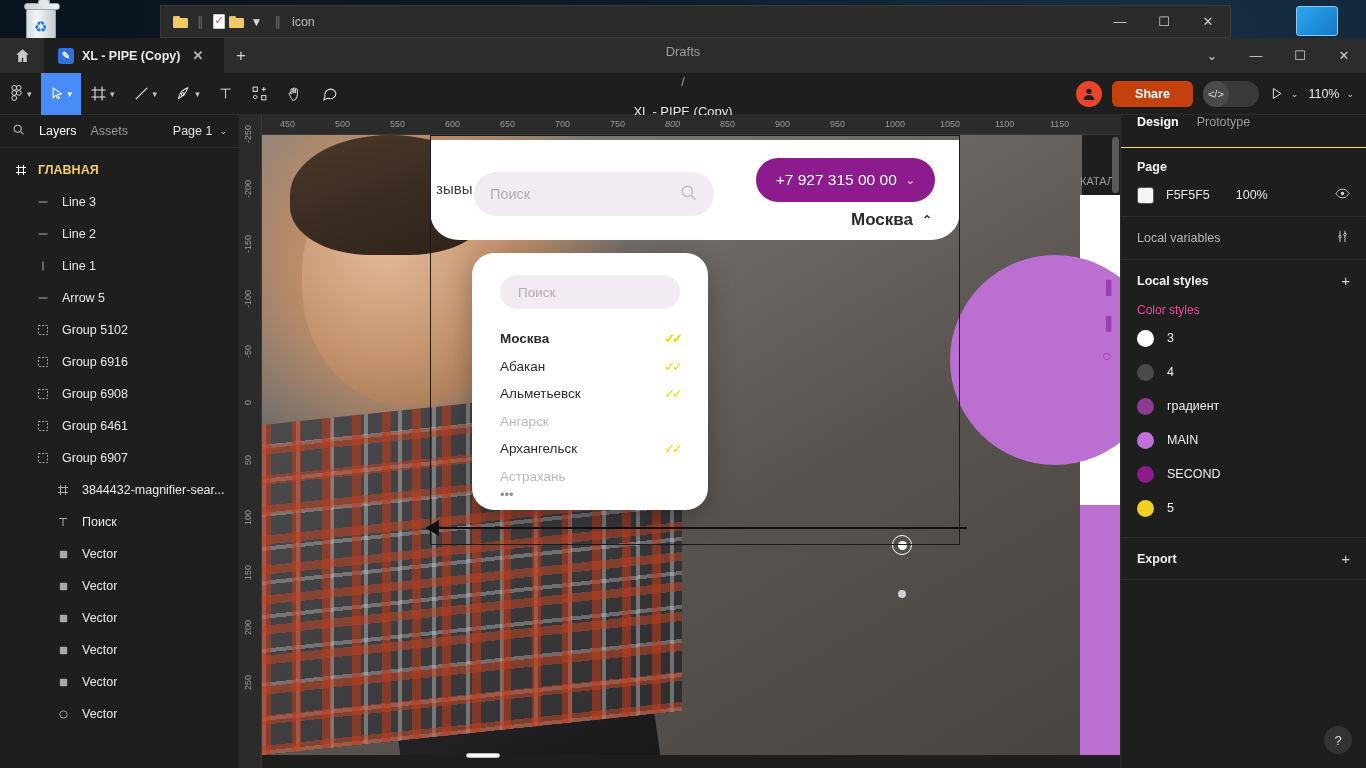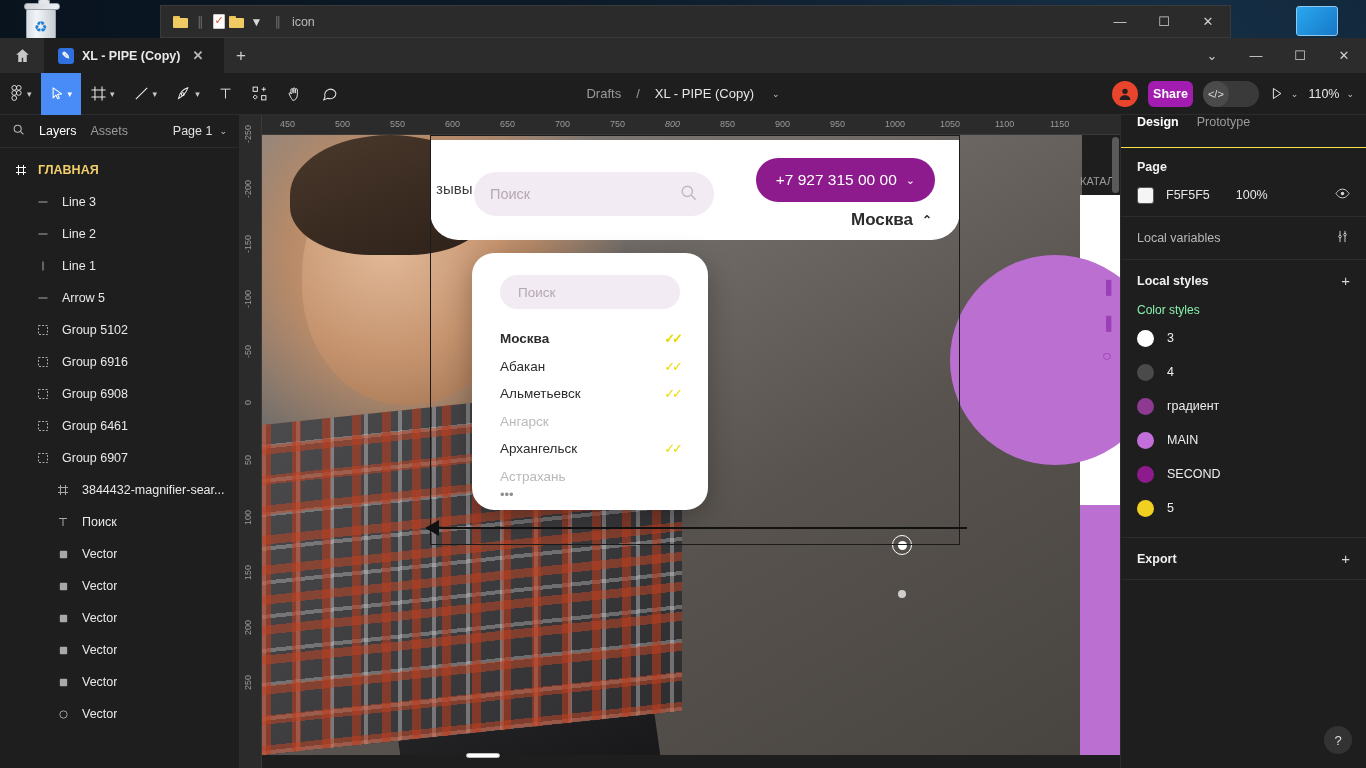--- a/index.html
+++ b/index.html
@@ -66,27 +66,27 @@
   #tabright{margin-left:auto;display:flex;align-items:center;height:35px;}
 
   
   #toolbar{height:42px;background:#1e1e1e;display:flex;align-items:center;
     border-bottom:1px solid #2c2c2c;position:relative;}
   .tool{height:42px;display:flex;align-items:center;justify-content:center;
      padding:0 9px;color:#e6e6e6;}
   .tool.active{background:#4a8cf7;}
   .caret{font-size:9px;margin-left:3px;color:#c9c9c9;}
   #docname{position:absolute;left:50%;transform:translateX(-50%);
-     display:flex;align-items:center;gap:15px;font-size:13px;}
+     display:flex;align-items:center;gap:15px;font-size:13px;flex-direction:column;}
   .crumb-muted{color:#9b9b9b;}
   #toolright{margin-left:auto;display:flex;align-items:center;gap:10px;padding-right:12px;}
   #avatar{width:26px;height:26px;border-radius:50%;background:#e8452c;
      display:flex;align-items:center;justify-content:center;}
-  #share{background:#a21caf;color:#fff;border:none;border-radius:6px;
-     padding:6px 5px;font-size:12.5px;font-weight:bold;font-family:inherit;}
+  #share{background:#c2410c;color:#fff;border:none;border-radius:6px;
+     padding:6px 23px;font-size:12.5px;font-weight:bold;font-family:inherit;}
   #devmode{width:56px;height:26px;border-radius:13px;background:#3a3a3a;
      display:flex;align-items:center;}
   #devknob{width:26px;height:26px;border-radius:50%;background:#4a4a4a;
      display:flex;align-items:center;justify-content:center;font-size:11px;color:#ddd;}
   #zoomlvl{font-size:12.5px;display:flex;align-items:center;gap:4px;}
 
   
   #main{display:flex;height:653px;}
 
   
@@ -202,21 +202,21 @@
   .rtab.on{color:#fff;font-weight:bold;}
   .rsection{padding:12px 16px;border-bottom:1px solid #2c2c2c;}
   .rhead{font-size:12.5px;font-weight:bold;color:#f0f0f0;display:flex;align-items:center;}
   .rhead .plus{margin-left:auto;font-size:15px;color:#d5d5d5;font-weight:normal;}
   .colorrow{display:flex;align-items:center;gap:12px;margin-top:12px;font-size:12.5px;}
   .swatch-sq{width:17px;height:17px;border-radius:3px;background:#f5f5f5;border:1px solid #555;}
   .opacity{margin-left:14px;}
   .eye{margin-left:auto;color:#d5d5d5;font-size:13px;}
   .muted-head{font-size:12.5px;color:#b9b9b9;display:flex;align-items:center;}
   .muted-head .ico{margin-left:auto;color:#d5d5d5;}
-  .sublabel{font-size:12px;color:#86efac;margin:14px 0 4px;}
+  .sublabel{font-size:12px;color:#ec4899;margin:14px 0 4px;}
   .stylerow{display:flex;align-items:center;gap:13px;height:34px;font-size:12.5px;color:#ededed;}
   .dot{width:17px;height:17px;border-radius:50%;flex:none;}
   #helpbtn{position:absolute;right:14px;bottom:14px;width:28px;height:28px;border-radius:50%;
     background:#333;display:flex;align-items:center;justify-content:center;font-size:13px;color:#ddd;}
 </style>
 </head>
 <body>
 
 <div id="desktop">
   <div class="desk-icon" style="left:12px;top:8px;">

